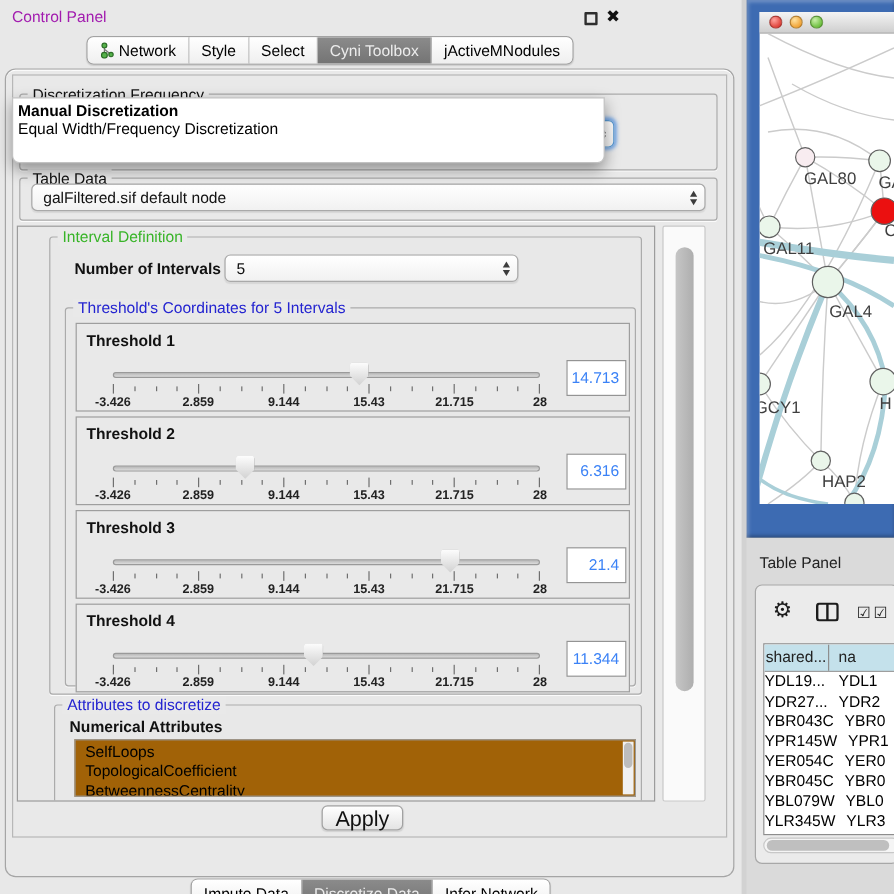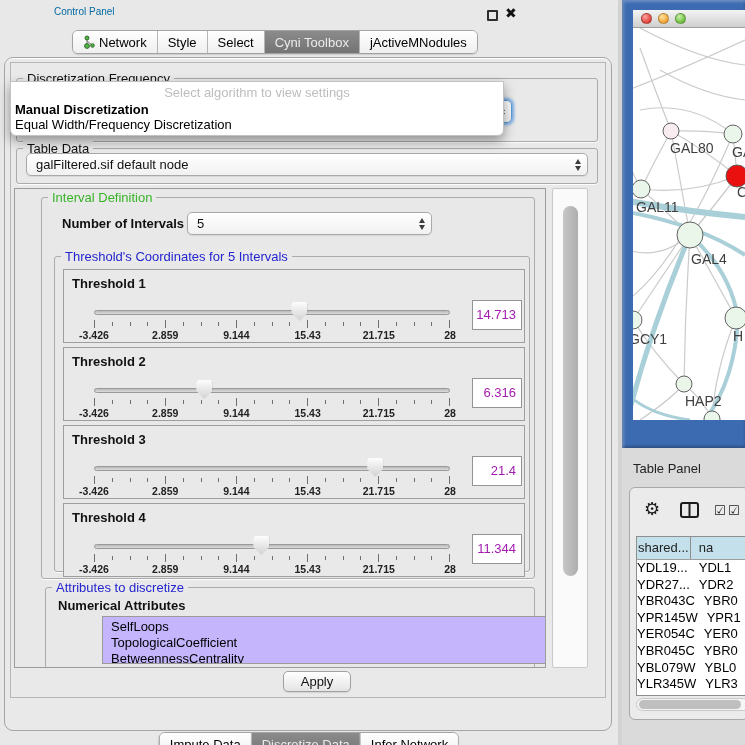--- a/index.html
+++ b/index.html
@@ -1,20 +1,20 @@
 <!DOCTYPE html>
 <html><head>
 <meta charset="utf-8">
 <style>
   * { margin:0; padding:0; box-sizing:border-box; }
   html,body { width:745px; height:745px; overflow:hidden; background:#D2D2D2;
               font-family:"Liberation Sans","DejaVu Sans",sans-serif; }
   
   #control-panel { position:absolute; left:0; top:0; width:618px; height:745px; background:#E8E8E8; }
-  .cp-title { position:absolute; left:10px; top:6px; font-size:10px; color:#0369a1;margin-left:44px; }
+  .cp-title { position:absolute; left:10px; top:6px; font-size:13px; color:#a21caf; }
   .float-btn { position:absolute; left:487px; top:10px; width:11px; height:11px; border:2px solid #2e2e2e; border-radius:1px; }
   .close-btn { position:absolute; left:505px; top:5px; font-size:14px; font-weight:bold; color:#111; }
   
   .seg { position:absolute; display:flex; height:24px; border:1px solid #a3a3a3; border-radius:6px;
          overflow:hidden; background:linear-gradient(#fefefe,#eee); box-shadow:0 1px 1px rgba(0,0,0,.12); }
   .seg-item { display:flex; align-items:center; gap:4px; padding:0 10px; font-size:13px; color:#000;
               border-right:1px solid #b5b5b5; background:linear-gradient(#fff,#efefef); white-space:nowrap; }
   .seg-item:last-child { border-right:none; }
   .seg-item.sel { background:linear-gradient(#8b8b8b,#747474); color:#ececec; }
   #top-tabs { left:72px; top:30px; }
@@ -61,32 +61,32 @@
              border:1px solid #9a9a9a; background:linear-gradient(#b9b9b9,#dcdcdc); }
   .t-thumb { position:absolute; top:32px; width:16px; height:19px;
              background:linear-gradient(#fdfdfd,#d2d2d2); filter:drop-shadow(0 0 1px #777);
              clip-path:polygon(0% 12%,10% 0%,90% 0%,100% 12%,100% 58%,50% 100%,0% 58%); }
   .t-ticks { position:absolute; left:30px; top:50px; width:356px; height:9px; display:flex; justify-content:space-between; }
   .t-ticks i { width:1px; height:4px; background:#6f6f6f; margin-top:2px; }
   .t-ticks i.big { height:8px; margin-top:0; }
   .t-labels { position:absolute; left:30px; top:59px; width:356px; height:12px; }
   .t-labels span { position:absolute; transform:translateX(-50%); font-size:10.5px; font-weight:600; color:#222; white-space:nowrap; }
   .t-value { position:absolute; left:408px; top:30px; width:50px; height:30px; background:#fff; border:1px solid #949494;
-             font-size:13px; color:#a21caf; text-align:right; line-height:28px; padding-right:5px; }
+             font-size:13px; color:#3b82f6; text-align:right; line-height:28px; padding-right:5px; }
   
   #attr-group { left:30px; top:398px; width:490px; height:90px; }
   .attr-title { position:absolute; left:12px; top:10px; font-size:13px; font-weight:bold; color:#111; }
-  #attr-list { position:absolute; left:16px; top:28px; width:468px; height:48px; background:#c4b5fd;
-               border:1px solid #9a9a9a; overflow:hidden; padding:2px 0 0 8px;margin-left:40px; }
+  #attr-list { position:absolute; left:16px; top:28px; width:468px; height:48px; background:#a16207;
+               border:1px solid #9a9a9a; overflow:hidden; padding:2px 0 0 8px; }
   .attr-item { font-size:13px; color:#000; height:16px; line-height:16px; }
   #attr-sb { position:absolute; right:1px; top:1px; width:9px; height:44px; background:#F1F1F1; }
   #attr-sb i { position:absolute; left:1px; top:1px; width:7px; height:21px; border-radius:4px; background:#bdbdbd; display:block;}
   #apply-btn { position:absolute; left:268px; top:671px; width:68px; height:21px; border:1px solid #a2a2a2;
-               border-radius:5px; background:linear-gradient(#fff,#e4e4e4); font-size:13px; color:#111;
-               font-family:inherit; box-shadow:0 1px 1px rgba(0,0,0,.1);margin-left:15px; }
+               border-radius:5px; background:linear-gradient(#fff,#e4e4e4); font-size:18px; color:#111;
+               font-family:inherit; box-shadow:0 1px 1px rgba(0,0,0,.1); }
   
   #right-col { position:absolute; left:622px; top:0; width:123px; height:745px; background:#DADADA; overflow:hidden; }
   #net-window { position:absolute; left:0; top:0; width:123px; height:448px; background:#3D6BB2;
                 box-shadow:inset 2px 2px 3px rgba(255,255,255,.25), inset 0 -2px 3px rgba(0,0,0,.25); }
   #net-inner { position:absolute; left:11px; top:10px; right:0; bottom:28px; background:#fff; }
   #net-titlebar { position:absolute; left:0; top:0; right:0; height:18px;
                   background:linear-gradient(#f4f4f4,#cfcfcf); border-bottom:1px solid #9f9f9f; }
   .tl { position:absolute; top:3px; width:11px; height:11px; border-radius:50%; border:1px solid rgba(0,0,0,.25); }
   .tl.red   { left:8px;  background:radial-gradient(circle at 35% 30%, #ffa49e, #e0443c 70%); }
   .tl.yel   { left:25px; background:radial-gradient(circle at 35% 30%, #ffe2a0, #f1a437 70%); }
@@ -152,21 +152,20 @@
   <div class="group" id="alg-group">
     <span class="group-label">Discretization Frequency</span>
   </div>
   <div class="combo" id="alg-combo">
     <span class="stepper">
         <div class="arr-up"></div>
         <div class="arr-dn"></div>
       </span>
   </div>
   <div id="alg-popup">
-    <div class="popup-hint">Select algorithm to view settings</div>
     <div class="popup-opt bold">Manual Discretization</div>
     <div class="popup-opt">Equal Width/Frequency Discretization</div>
   </div>
 
   <div class="group" id="td-group">
     <span class="group-label">Table Data</span>
   </div>
   <div class="combo" id="td-combo">
     <span>galFiltered.sif default node</span>
     <span class="stepper">

